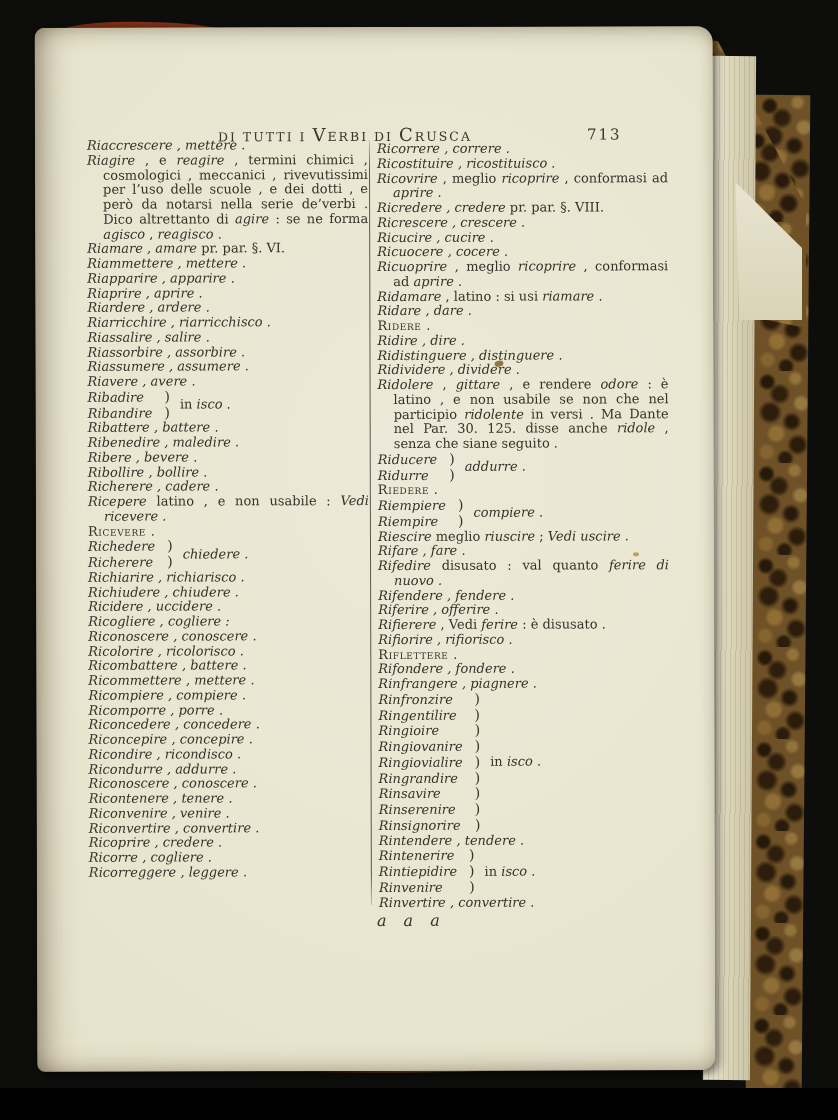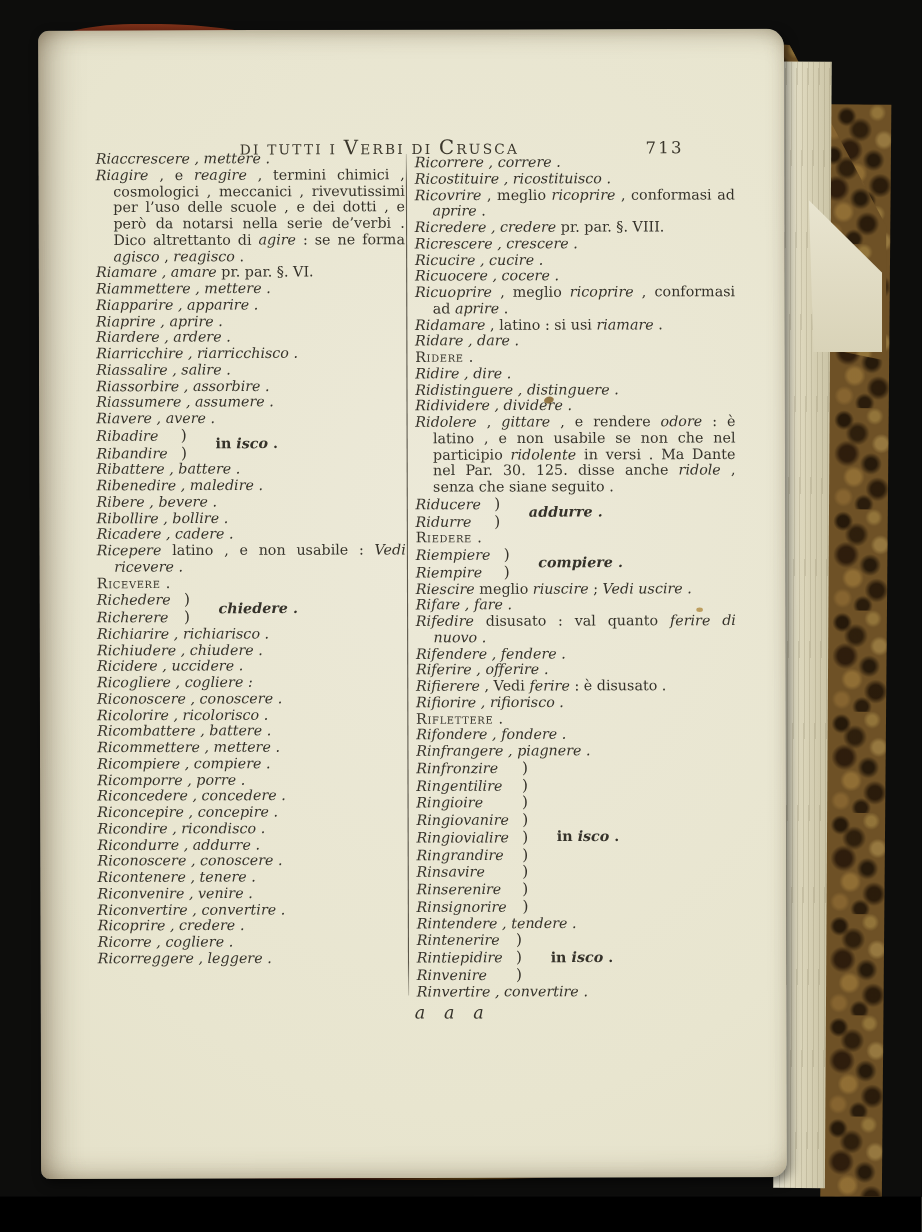--- a/index.html
+++ b/index.html
@@ -65,21 +65,21 @@
   .col-right{left:342px;top:115px;width:291px;}
   .entry{text-align:justify;padding-left:16px;text-indent:-16px;}
   .run-i{font-style:italic;}
   .run-r{font-style:normal;}
   .sc-entry{font-variant:small-caps;letter-spacing:.6px;font-style:normal;}
   .group{display:flex;align-items:center;}
   .g-items{display:table;}
   .g-row{display:table-row;}
   .g-word{display:table-cell;font-style:italic;padding-right:12px;margin-left:44px;}
   .g-paren{display:table-cell;font-style:normal;font-size:14px;}
-  .g-label{margin-left:26px;white-space:nowrap;font-weight:bold;}
+  .g-label{margin-left:10px;white-space:nowrap;}
   .sig{position:absolute;left:340px;top:884px;font-style:italic;font-size:16px;
     letter-spacing:6px;color:var(--ink,#35322a);}
   .stain{position:absolute;border-radius:50%;}
   .s1{left:459px;top:334px;width:9px;height:6px;background:#82612c;opacity:.85;transform:rotate(-15deg);}
   .s2{left:597px;top:526px;width:6px;height:4px;background:#a97f2e;opacity:.7;}
 </style>
 </head>
 <body>
 
 <div class="scan">
@@ -117,21 +117,21 @@
               <span class="g-word run-i">Ribandire</span>
               <span class="g-paren">)</span>
             </div>
           </div>
           <span class="g-label"><span class="run-r">in </span><span class="run-i">isco</span><span class="run-r"> .</span></span>
         </div>
         <div class="entry"><span class="run-i">Ribattere , battere .</span></div>
         <div class="entry"><span class="run-i">Ribenedire , maledire .</span></div>
         <div class="entry"><span class="run-i">Ribere , bevere .</span></div>
         <div class="entry"><span class="run-i">Ribollire , bollire .</span></div>
-        <div class="entry"><span class="run-i">Ricadere , cadere .</span></div>
+        <div class="entry"><span class="run-i">Richerere , cadere .</span></div>
         <div class="entry"><span class="run-i">Ricepere</span><span class="run-r"> latino , e non usabile : </span><span class="run-i">Vedi ricevere .</span></div>
         <div class="entry sc-entry">Ricevere .</div>
         <div class="group">
           <div class="g-items">
             <div class="g-row">
               <span class="g-word run-i">Richedere</span>
               <span class="g-paren">)</span>
             </div>
             <div class="g-row">
               <span class="g-word run-i">Richerere</span>

